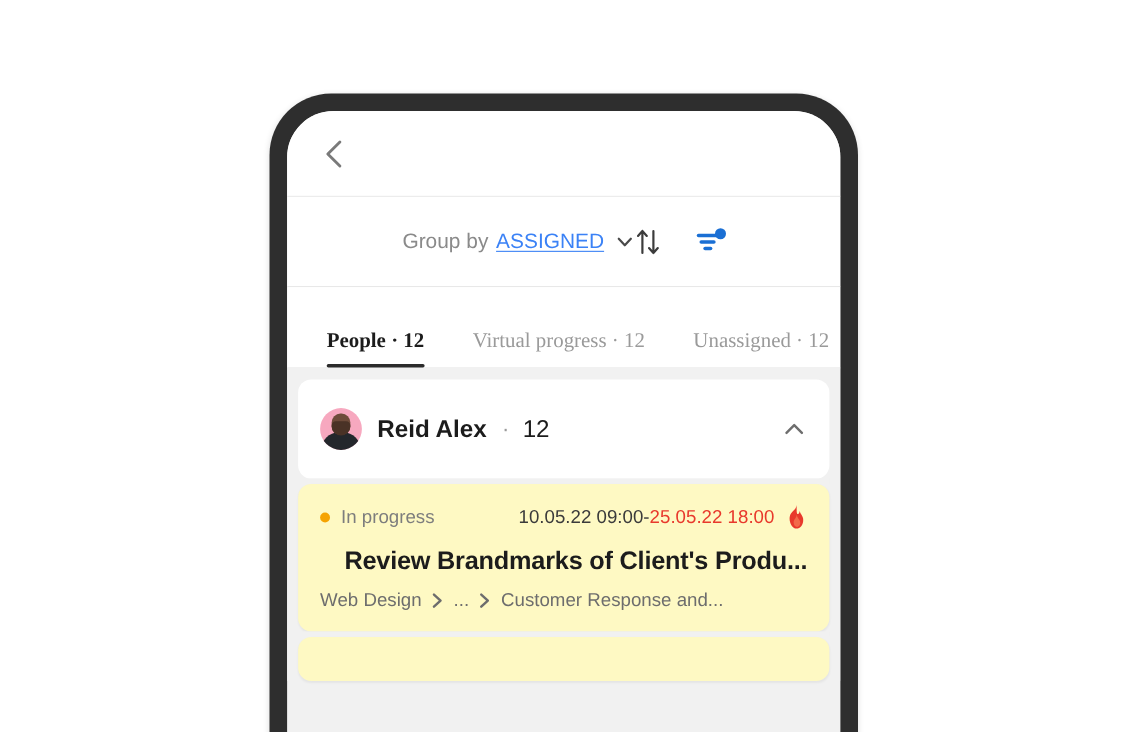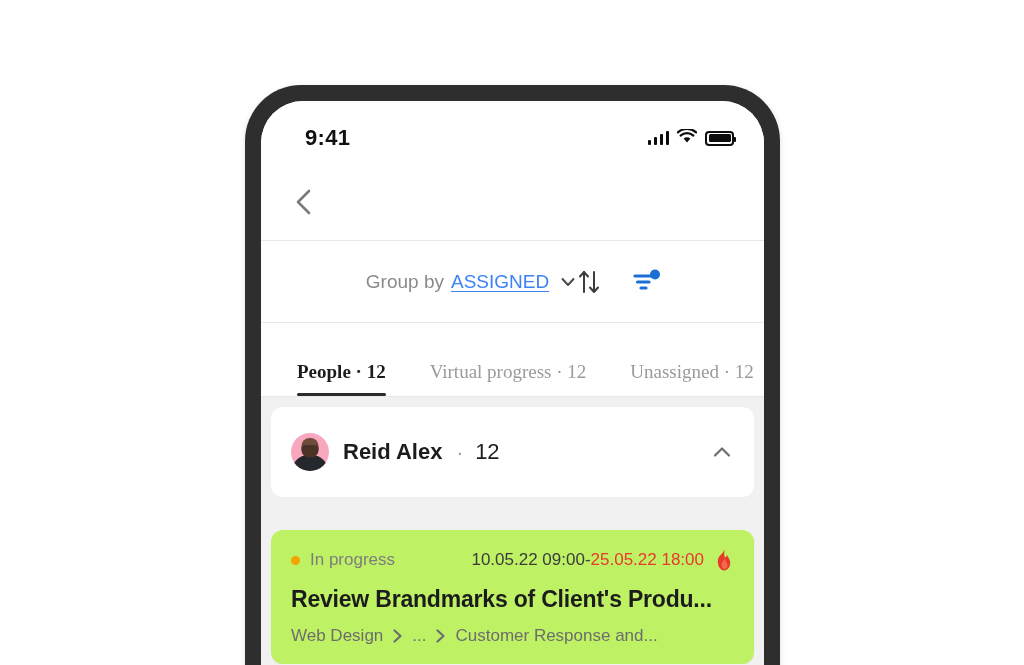--- a/index.html
+++ b/index.html
@@ -132,75 +132,54 @@
     width: 36px; height: 20px; background: #24272c; border-radius: 16px 16px 0 0;
   }
   #person-name { font-size: 22px; font-weight: bold; color: #1c1c1c; margin-left: 14px; }
   #person-sep { font-size: 20px; color: #9a9a9a; margin: 0 12px 0 14px; }
   #person-count { font-size: 22px; color: #1c1c1c; }
   #collapse-chevron { margin-left: auto; display: flex; align-items: center; }
 
   .card-gap { height: 5px; background: #f1f1f1; }
 
   .task-card {
-    background: #bef264; border-radius: 12px;
+    background: #fef9c3; border-radius: 12px;
     padding: 18px 20px 18px 20px;
     box-shadow: 0 1px 2px rgba(0,0,0,0.05);
-    margin-top: 28px;
   }
   .task-meta { display: flex; align-items: center; }
   .status-dot {
     width: 9px; height: 9px; border-radius: 50%;
     background: #f5a302; flex: none; margin-right: 10px;
   }
   .status-text { font-size: 17px; color: #7d7d7d; }
   .task-dates { margin-left: auto; display: flex; align-items: center; font-size: 17px; }
   .date-start { color: #3b3b3b; }
   .date-dash { color: #3b3b3b; }
   .date-end { color: #e8392c; }
   .fire-icon { margin-left: 10px; display: flex; align-items: center; }
   .task-title {
     font-size: 23px; font-weight: bold; color: #1c1c1c;
     margin-top: 14px; white-space: nowrap; overflow: hidden;
     letter-spacing: -0.2px;
+    text-align: right;
   }
   .task-breadcrumb {
     display: flex; align-items: center; gap: 8px;
     margin-top: 13px; font-size: 17px; color: #6d6d6d;
     white-space: nowrap;
   }
   .bc-sep { display: flex; align-items: center; }
 </style>
 </head>
 <body>
 
 <div id="phone-frame">
   <div id="phone-screen">
 
-    <div id="status-bar">
-      <div id="status-time">9:41</div>
-      <div id="status-icons">
-        <span class="sig-bars">
-            <i></i>
-            <i></i>
-            <i></i>
-            <i></i>
-          </span>
-        <span>
-          <svg width="20" height="15" viewBox="0 0 20 15">
-            <path d="M10 13.4 L6.6 9.6 a5.2 5.2 0 0 1 6.8 0 Z" fill="#0d0d0d"></path>
-            <path d="M3.6 6.6 a9.6 9.6 0 0 1 12.8 0" stroke="#0d0d0d" stroke-width="2.2" fill="none" stroke-linecap="round"></path>
-            <path d="M0.9 3.4 a13.8 13.8 0 0 1 18.2 0" stroke="#0d0d0d" stroke-width="2.2" fill="none" stroke-linecap="round"></path>
-          </svg>
-        </span>
-        <span class="battery">
-            <span></span>
-          </span>
-      </div>
-    </div>
 
     <div id="nav-bar">
       <div id="back-button">
         <svg width="20" height="28" viewBox="0 0 20 28">
           <path d="M15 3 L4 14 L15 25" stroke="#7a7a7a" stroke-width="2.6" fill="none" stroke-linecap="round" stroke-linejoin="round"></path>
         </svg>
       </div>
     </div>
 
     <div id="groupby-bar">

